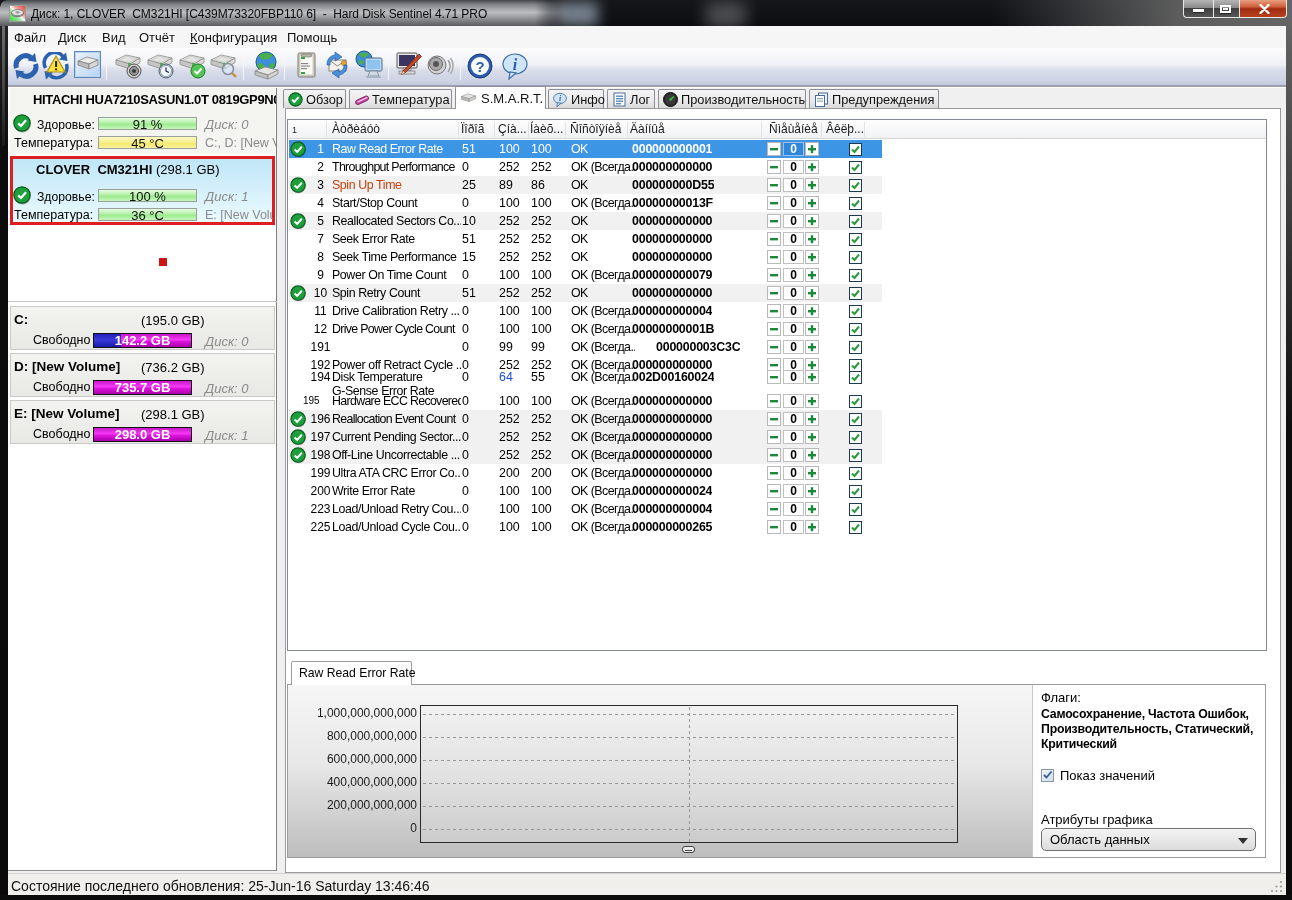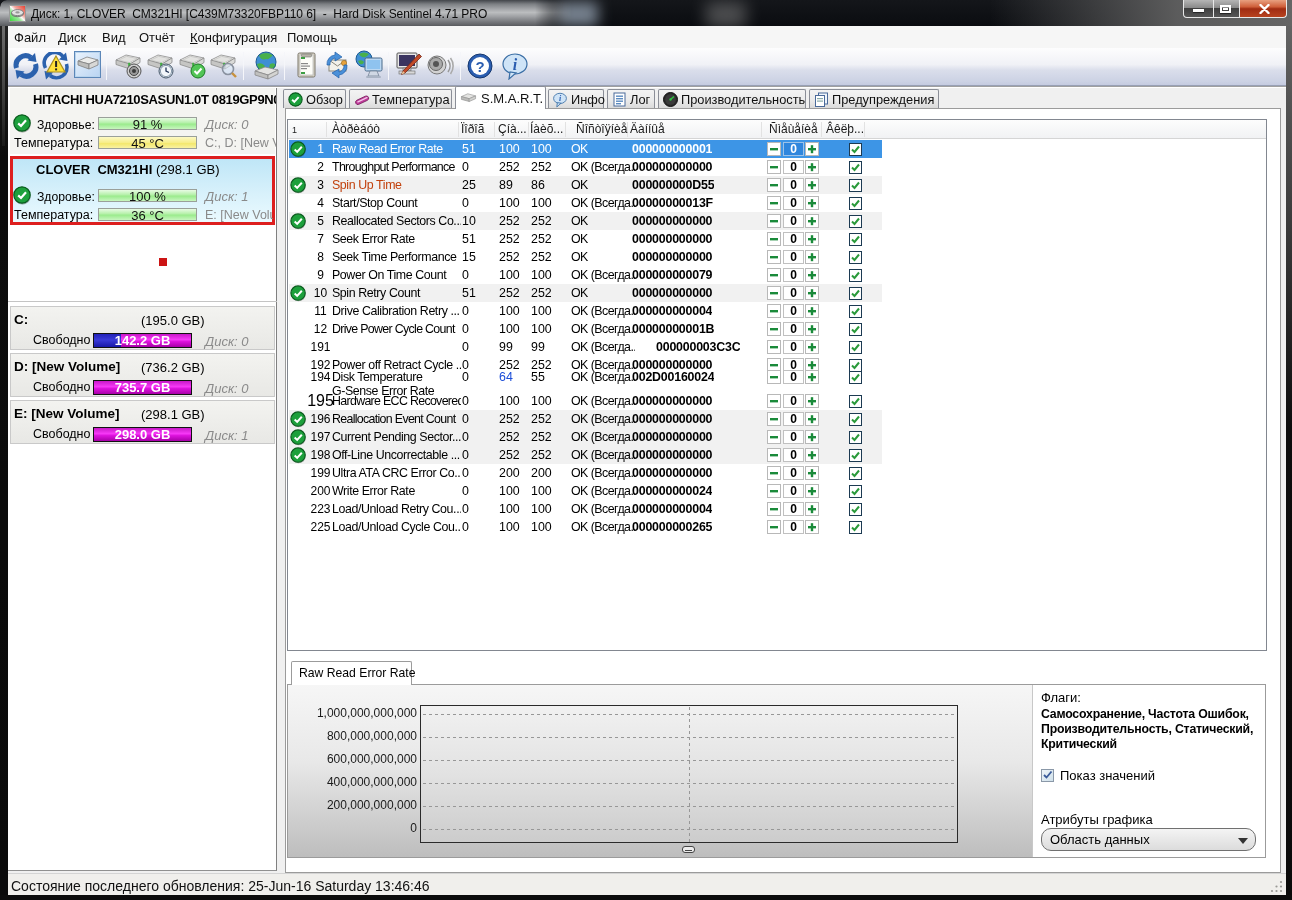--- a/index.html
+++ b/index.html
@@ -332,21 +332,21 @@
       <div class="abs" style="left:277px;top:2px;width:1px;height:15px;background:#e2e2e2;"></div>
       <div class="abs" style="left:339px;top:2px;width:1px;height:15px;background:#e2e2e2;"></div>
       <div class="abs" style="left:473px;top:2px;width:1px;height:15px;background:#e2e2e2;"></div>
       <div class="abs" style="left:533px;top:2px;width:1px;height:15px;background:#e2e2e2;"></div>
       <div class="abs" style="left:576px;top:2px;width:1px;height:15px;background:#e2e2e2;"></div>
       <div class="hdrcell" style="left:4px;"><span style="font-size:9px;">1</span></div>
       <div class="hdrcell" style="left:44px;">Àòðèáóò</div>
       <div class="hdrcell" style="left:173px;">Ïîðîã</div>
       <div class="hdrcell" style="left:210px;">Çíà...</div>
       <div class="hdrcell" style="left:242px;">Íàèõ...</div>
-      <div class="hdrcell" style="left:282px;margin-left:6px;">Ñîñòîÿíèå</div>
+      <div class="hdrcell" style="left:282px;">Ñîñòîÿíèå</div>
       <div class="hdrcell" style="left:342px;">Äàííûå</div>
       <div class="hdrcell" style="left:481px;">Ñìåùåíèå</div>
       <div class="hdrcell" style="left:538px;">Âêëþ...</div>
     </div>
 <div class="row" style="top:20px;">
       <div class="abs" style="left:0;top:0;width:593px;height:18px;background:#3d95e6;"></div>
       <svg style="position:absolute;left:1px;top:1px;" width="17" height="17" viewBox="0 0 19 19">
         <circle cx="9.5" cy="10.3" r="8" fill="rgba(0,0,0,.3)"></circle>
         <circle cx="9" cy="9" r="8" fill="#1da03c" stroke="#0a5c1e" stroke-width="1.3"></circle>
         <path d="M5.2 9.6 L8 12.2 L13.2 6.4" fill="none" stroke="#fff" stroke-width="2.2"></path>
@@ -726,21 +726,21 @@
           <rect x="4.8" y="2.2" width="2.4" height="8" fill="#1a8a3a"></rect>
         </svg>
       </div>
       <div class="abs" style="left:560px;top:3px;width:13px;height:13px;background:#fff;border:1px solid #1c3a52;">
         <svg width="11" height="11" style="position:absolute;left:0;top:0;">
           <path d="M2 5.5 L4.5 8 L9 2.5" fill="none" stroke="#2a9a3a" stroke-width="2"></path>
         </svg>
       </div>
     </div>
 <div class="row" style="top:272px;">
-      <div class="rtxt" style="left:14px;width:35px;text-align:center;font-size:16px;color:#000;">195</div>
+      <div class="rtxt" style="left:14px;width:35px;font-size:10px;color:#000;">195</div>
       <div class="rtxt" style="left:43px;width:129px;letter-spacing:-.68px;color:#000;">Hardware ECC Recovered</div>
       <div class="rtxt" style="left:173px;color:#000;">0</div>
       <div class="rtxt" style="left:210px;color:#000;">100</div>
       <div class="rtxt" style="left:242px;color:#000;">100</div>
       <div class="rtxt" style="left:282px;width:64px;letter-spacing:-.55px;color:#000;">OK (Всегда...</div>
       <div class="rtxt" style="left:343px;font-weight:bold;letter-spacing:-.2px;color:#000;">000000000000</div>
       <div class="spin" style="left:478px;">
         <svg width="12" height="12" style="position:absolute;left:0;top:0;">
           <rect x="2" y="5" width="8" height="2.4" fill="#1a8a3a"></rect>
         </svg>
@@ -990,21 +990,21 @@
 <div class="txt" style="left:1041px;top:707px;font-size:12.3px;letter-spacing:-.2px;font-weight:bold;">Самосохранение, Частота Ошибок,</div>
 <div class="txt" style="left:1041px;top:722px;font-size:12.3px;letter-spacing:-.2px;font-weight:bold;">Производительность, Статический,</div>
 <div class="txt" style="left:1041px;top:737px;font-size:12.3px;letter-spacing:-.2px;font-weight:bold;">Критический</div>
 <div class="abs" style="left:1041px;top:769px;width:13px;height:13px;background:linear-gradient(135deg,#eef4f8,#cfe0ea);border:1px solid #8a98a8;">
 <svg width="12" height="12" style="position:absolute;left:0;top:-1px;">
       <path d="M2 6 L4.5 8.5 L9.5 2.5" fill="none" stroke="#3a5a9a" stroke-width="1.8"></path>
     </svg>
   </div>
 <div class="txt" style="left:1060px;top:768px;font-size:13px;">Показ значений</div>
 <div class="txt" style="left:1041px;top:812px;font-size:13px;">Атрибуты графика</div>
-<div class="abs" style="left:1041px;top:828px;width:215px;height:23px;background:linear-gradient(to bottom,#f4f4f4,#dcdcdc);border:1px solid #707070;border-radius:10px;">
+<div class="abs" style="left:1041px;top:828px;width:215px;height:23px;background:linear-gradient(to bottom,#f4f4f4,#dcdcdc);border:1px solid #707070;border-radius:5px;">
  <div class="txt" style="left:8px;top:3px;font-size:13px;">Область данных</div>
  <svg width="10" height="6" style="position:absolute;right:7px;top:9px;">
       <path d="M0 0 L10 0 L5 6 Z" fill="#333"></path>
     </svg>
 </div>
 
 <div class="abs" style="left:8px;top:873px;width:1278px;height:22px;background:#f0efec;border-top:1px solid #d4d4d4;"></div>
 <div class="txt" style="left:11px;top:878px;font-size:14px;color:#111;">Состояние последнего обновления: 25-Jun-16 Saturday 13:46:46</div>
 <svg class="abs" style="left:1270px;top:880px;" width="14" height="14" viewBox="0 0 14 14">
 <g fill="#9a9a96">

